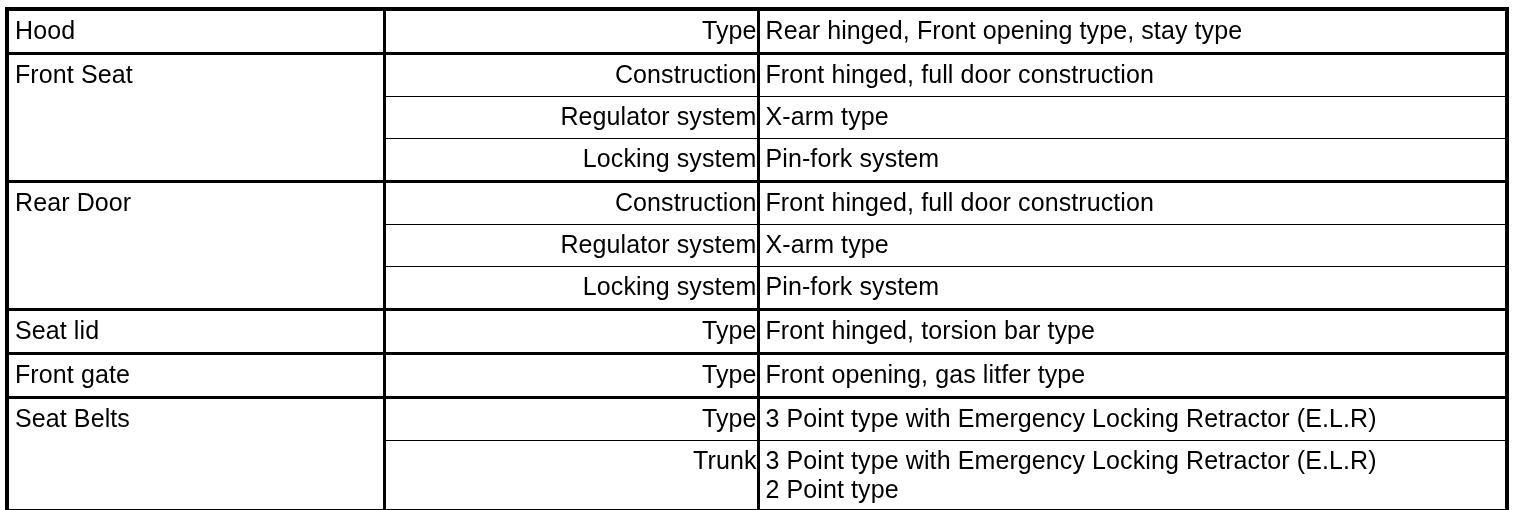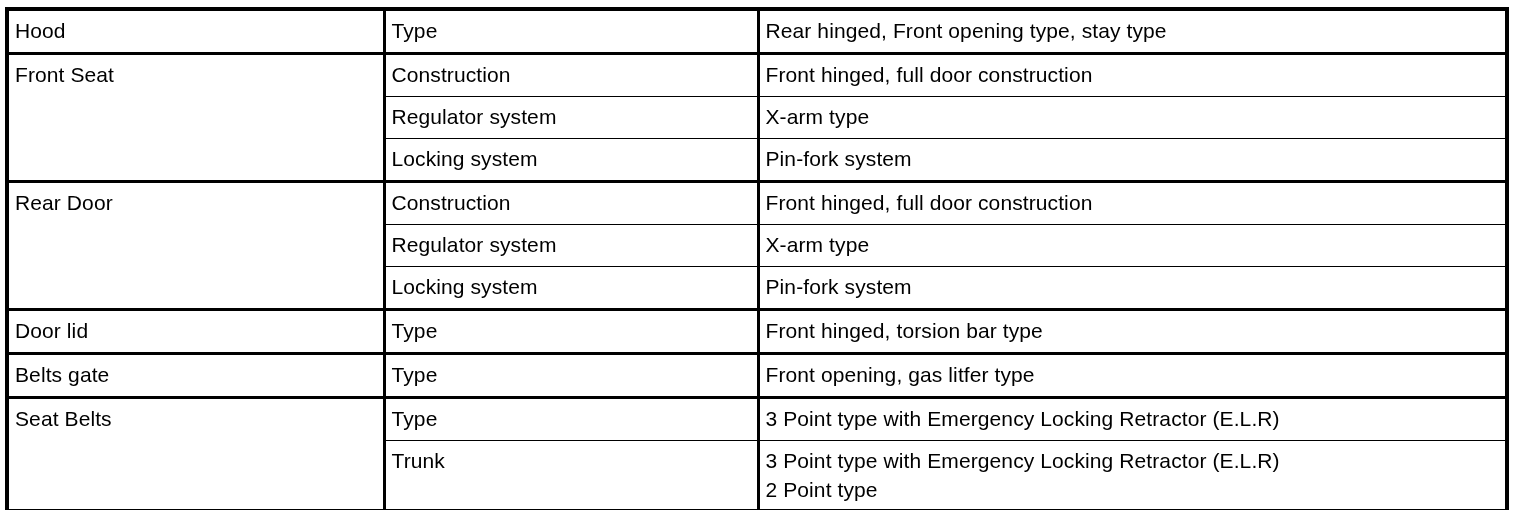--- a/index.html
+++ b/index.html
@@ -35,37 +35,38 @@
   }
 
   table.spec-table col.col-component { width: 377px; }
   table.spec-table col.col-attribute { width: 374px; }
   table.spec-table col.col-value     { width: 749px; }
 
   table.spec-table td {
     border: 1px solid #000000;
     vertical-align: top;
     padding: 5px 0 0 6px;
-    font-size: 21px;
+    font-size: 25px;
     line-height: 29px;
     letter-spacing: 0.1px;
     font-weight: 400;
     white-space: pre-line;
   }
 
   
   table.spec-table tr.group-start > td {
     border-top: 3px solid #000000;
   }
 
   table.spec-table td.cell-component {
     border-right: 3px solid #000000;
   }
   table.spec-table td.cell-attribute {
     border-right: 3px solid #000000;
+    text-align: right;
   }
 
   table.spec-table td.cell-component,
   table.spec-table td.cell-attribute,
   table.spec-table td.cell-value {
     height: 36px;
   }
   table.spec-table tr.multiline-row td {
     height: 63px;
   }
@@ -110,27 +111,27 @@
       <tr>
         <td class="cell-attribute">Regulator system</td>
         <td class="cell-value">X-arm type</td>
       </tr>
       <tr>
         <td class="cell-attribute">Locking system</td>
         <td class="cell-value">Pin-fork system</td>
       </tr>
 
       <tr class="group-start">
-        <td class="cell-component" rowspan="1">Door lid</td>
+        <td class="cell-component" rowspan="1">Seat lid</td>
         <td class="cell-attribute">Type</td>
         <td class="cell-value">Front hinged, torsion bar type</td>
       </tr>
 
       <tr class="group-start">
-        <td class="cell-component" rowspan="1">Belts gate</td>
+        <td class="cell-component" rowspan="1">Front gate</td>
         <td class="cell-attribute">Type</td>
         <td class="cell-value">Front opening, gas litfer type</td>
       </tr>
 
       <tr class="group-start">
         <td class="cell-component" rowspan="2">Seat Belts</td>
         <td class="cell-attribute">Type</td>
         <td class="cell-value">3 Point type with Emergency Locking Retractor (E.L.R)</td>
       </tr>
       <tr class="multiline-row">

